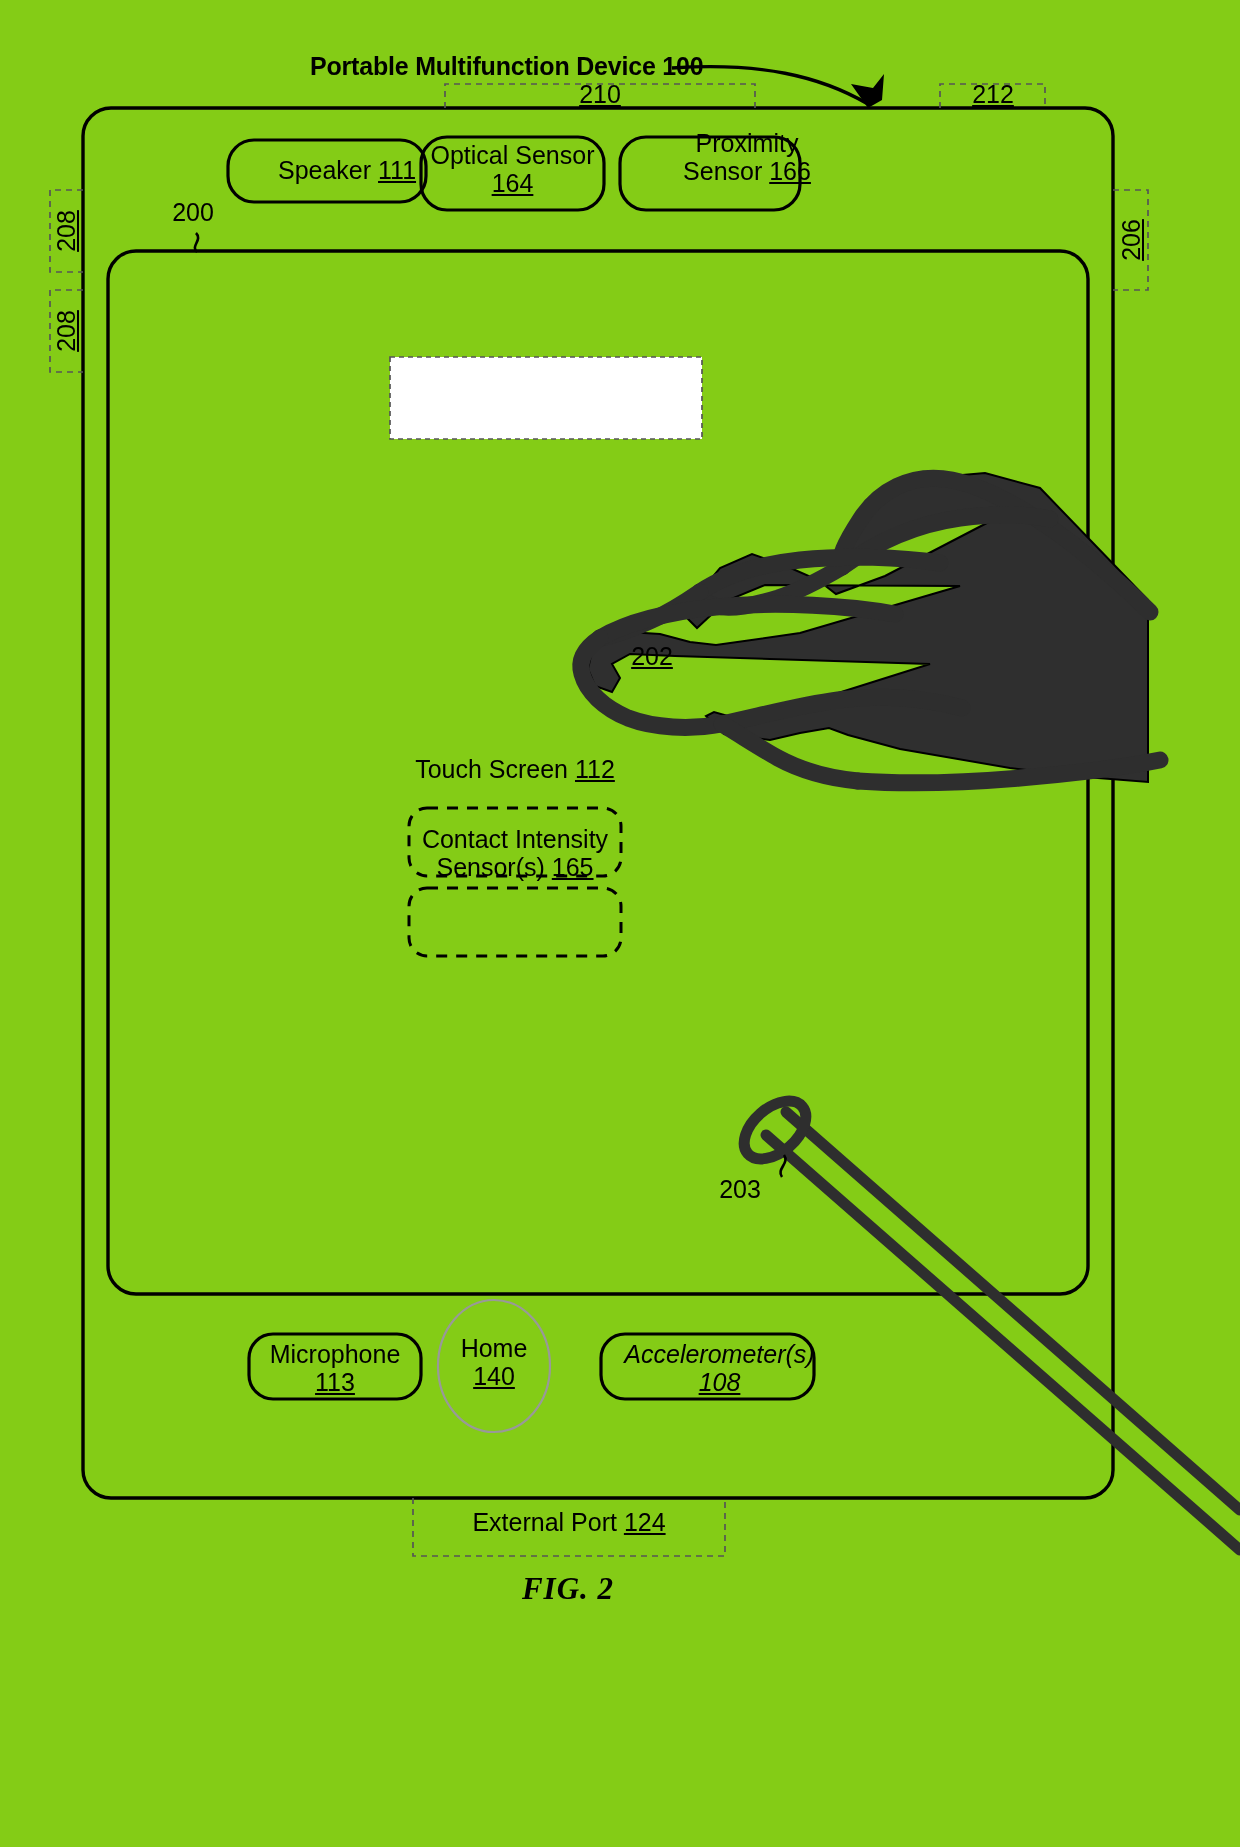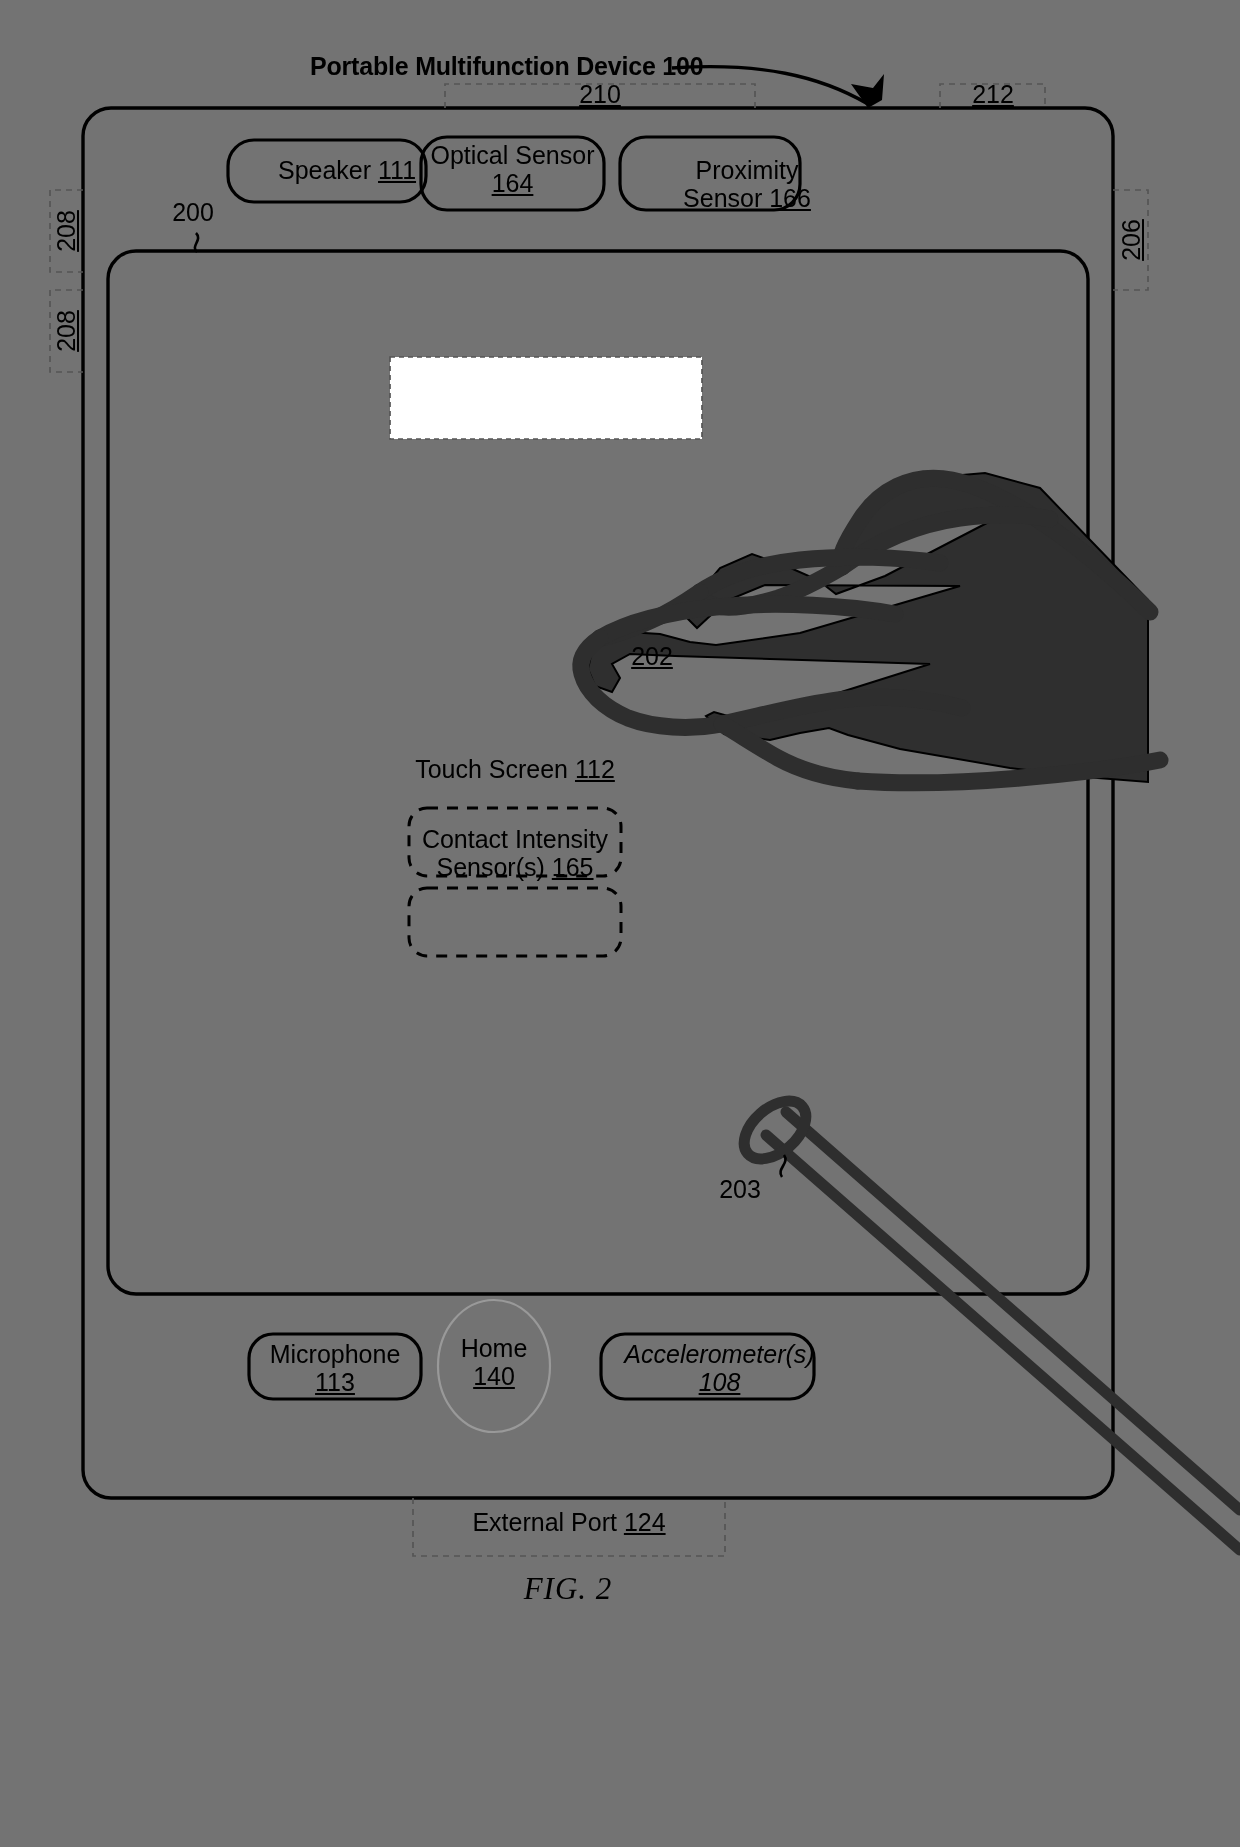--- a/index.html
+++ b/index.html
@@ -9,21 +9,21 @@
   }
   body {
     font-family: "Liberation Sans", sans-serif;
     color: #000000;
   }
   #figure {
     position: relative;
     width: 1240px;
     height: 1847px;
     overflow: hidden;
-    background: #737373;
+    background: #84cc16;
   }
   .svg-layer {
     position: absolute;
     top: 0;
     left: 0;
     width: 1240px;
     height: 1847px;
   }
   .txt {
     position: absolute;
@@ -52,21 +52,21 @@
     transform-origin: center center;
   }
   .note-text {
     font-size: 25px;
     text-align: left;
     line-height: 1.32;
   }
   #fig-caption {
     font-family: "Liberation Serif", serif;
     font-style: italic;
-    font-weight: normal;
+    font-weight: bold;
     font-size: 31px;
     letter-spacing: 1px;
   }
 </style>
 </head>
 <body>
 
 <div id="figure">
 
   <svg class="svg-layer" viewBox="0 0 1240 1847" xmlns="http://www.w3.org/2000/svg">
@@ -207,21 +207,21 @@
   <div class="txt rot-label u" style="left:66px; top:331px; width:80px;">208</div>
 
   <div class="txt rot-label u" style="left:1131px; top:240px; width:80px;">206</div>
 
   <div class="txt ref-num" style="left:138px; top:198px; width:110px;">200</div>
 
   <div class="txt box-label" style="left:228px; top:156px; width:198px;padding-left:20px;"><span>Speaker</span> <span class="u">111</span></div>
 
   <div class="txt box-label" style="left:421px; top:141px; width:183px;"><span>Optical Sensor</span><br><span class="u">164</span></div>
 
-  <div class="txt box-label" style="left:620px; top:156px; width:212px;padding-left:21px;"><span>Proximity
+  <div class="txt box-label" style="left:620px; top:129px; width:212px;padding-left:21px;"><span>Proximity
 Sensor</span> <span class="u">166</span></div>
 
 
   <div class="txt ref-num u" style="left:602px; top:642px; width:100px;">202</div>
 
   <div class="txt box-label" style="left:385px; top:755px; width:260px;"><span>Touch Screen</span> <span class="u">112</span></div>
 
   <div class="txt box-label" style="left:409px; top:814px; width:212px;margin-top:11px;"><span>Contact Intensity</span><br><span>Sensor(s)</span> <span class="u">165</span></div>
 
 

